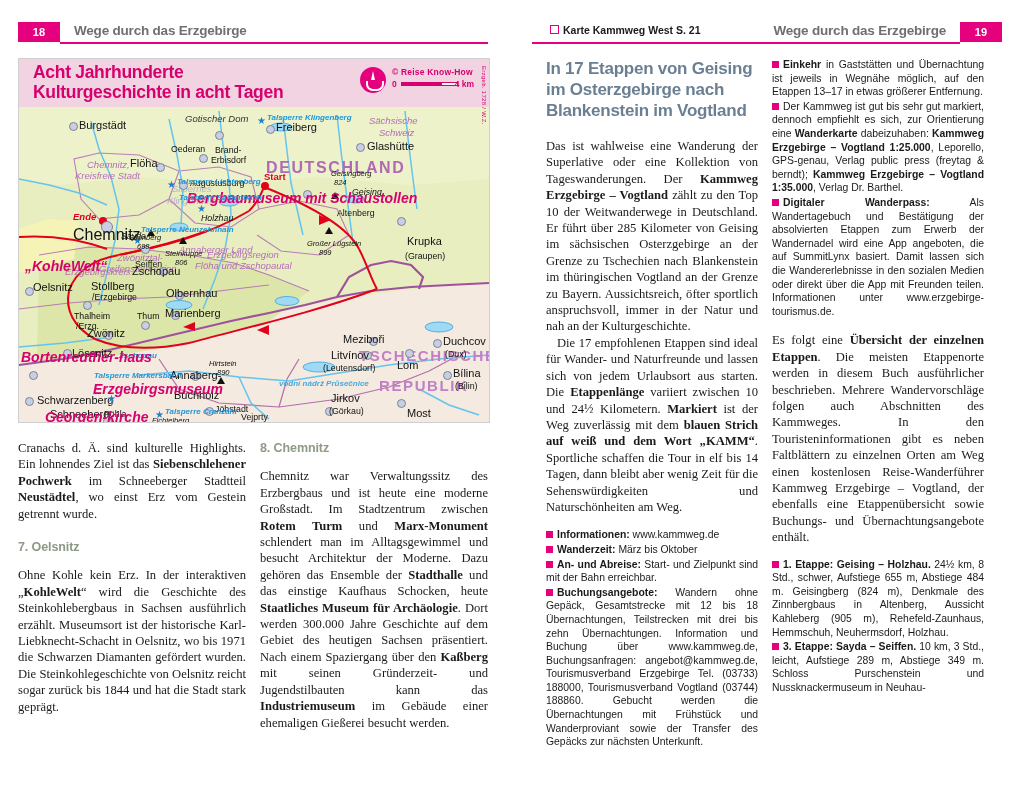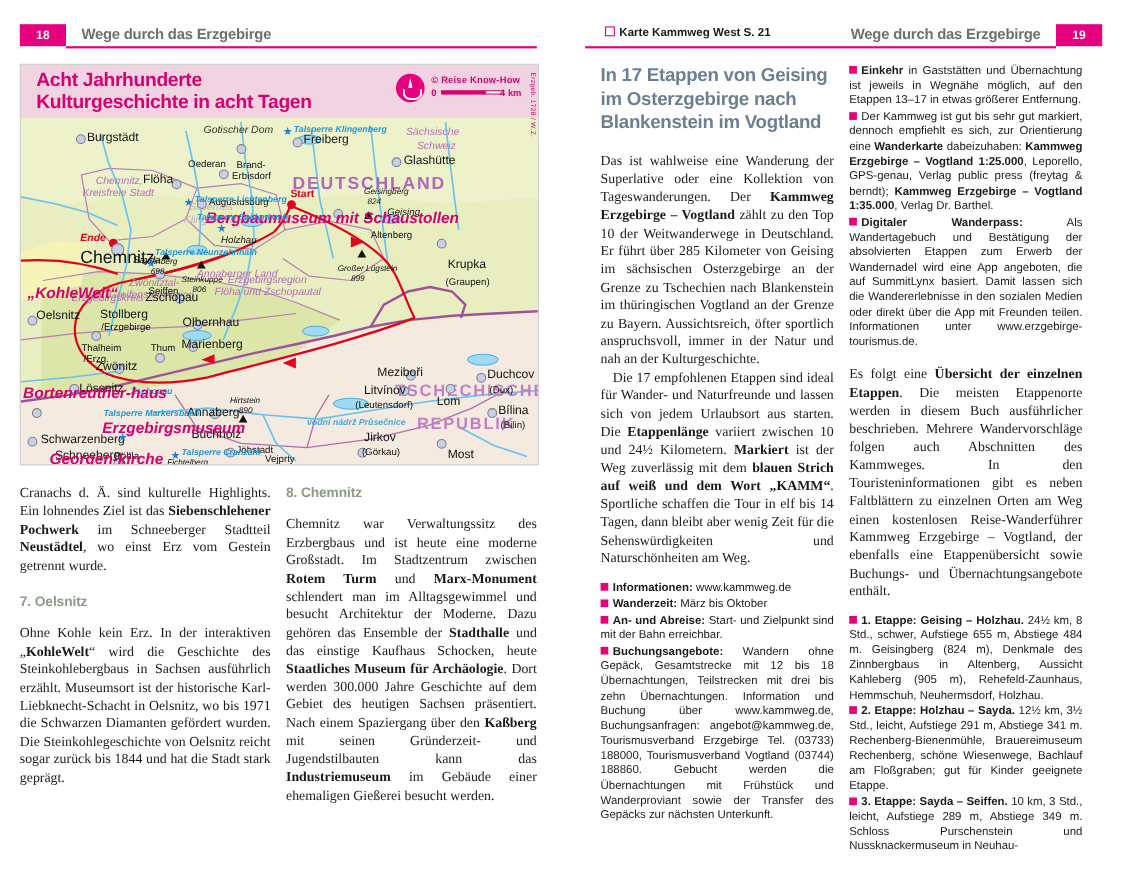--- a/index.html
+++ b/index.html
@@ -450,18 +450,17 @@
       <p><span class="bull"></span><span>Der Kammweg ist gut bis sehr gut markiert, dennoch empfiehlt es sich, zur Orientierung eine <b>Wanderkarte</b> dabeizuhaben: <b>Kammweg Erzgebirge – Vogtland 1:25.000</b>, Leporello, GPS-genau, Verlag public press (freytag &amp; berndt); <b>Kammweg Erzgebirge – Vogtland 1:35.000</b>, Verlag Dr. Barthel.</span></p>
       <p><span class="bull"></span><span><b>Digitaler Wanderpass:</b> Als Wandertagebuch und Bestätigung der absolvierten Etappen zum Erwerb der Wandernadel wird eine App angeboten, die auf SummitLynx basiert. Damit lassen sich die Wandererlebnisse in den sozialen Medien oder direkt über die App mit Freunden teilen. Informationen unter www.erzgebirge-tourismus.de.</span></p>
     </div>
     <div style="height:13px;"></div>
     <div class="serif">
       <p>Es folgt eine <b>Übersicht der einzelnen Etappen</b>. Die meisten Etappenorte werden in diesem Buch ausführlicher beschrieben. Mehrere Wandervorschläge folgen auch Abschnitten des Kammweges. In den Touristeninformationen gibt es neben Faltblättern zu einzelnen Orten am Weg einen kostenlosen Reise-Wanderführer Kammweg Erzgebirge – Vogtland, der ebenfalls eine Etappenübersicht sowie Buchungs- und Übernachtungsangebote enthält.</p>
     </div>
     <div style="height:12px;"></div>
     <div class="sans">
       <p><span class="bull"></span><span><b>1. Etappe: Geising – Holzhau.</b> 24½ km, 8 Std., schwer, Aufstiege 655 m, Abstiege 484 m. Geisingberg (824 m), Denkmale des Zinnbergbaus in Altenberg, Aussicht Kahleberg (905 m), Rehefeld-Zaunhaus, Hemmschuh, Neuhermsdorf, Holzhau.</span></p>
-      <p><span class="bull"></span><span><b>2. Etappe: Holzhau – Sayda.</b> 12½ km, 3½ Std., leicht, Aufstiege 291 m, Abstiege 341 m. Rechenberg-Bienenmühle, Brauereimuseum Rechenberg, schöne Wiesenwege, Bachlauf am Floßgraben; gut für Kinder geeignete Etappe.</span></p>
       <p><span class="bull"></span><span><b>3. Etappe: Sayda – Seiffen.</b> 10 km, 3 Std., leicht, Aufstiege 289 m, Abstiege 349 m. Schloss Purschenstein und Nussknackermuseum in Neuhau-</span></p>
     </div>
   </div>
 
 </div>
 
 </body></html>

